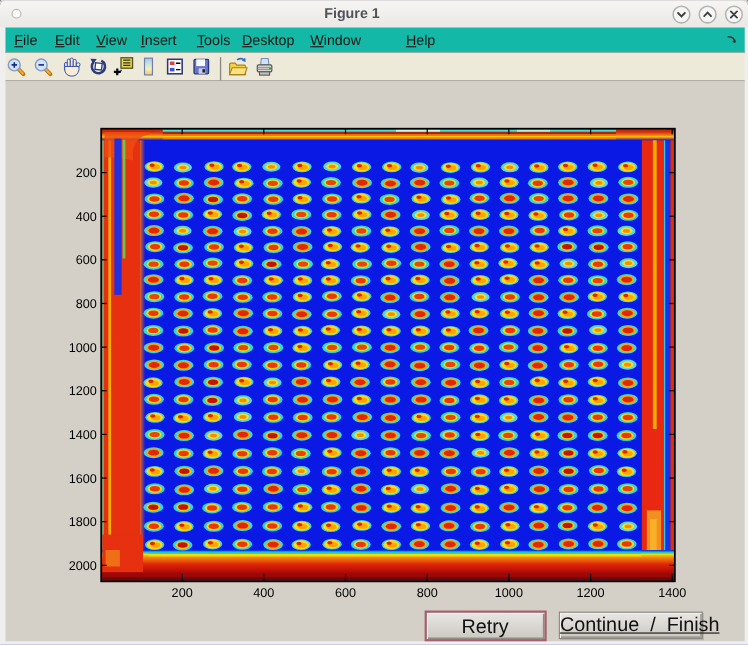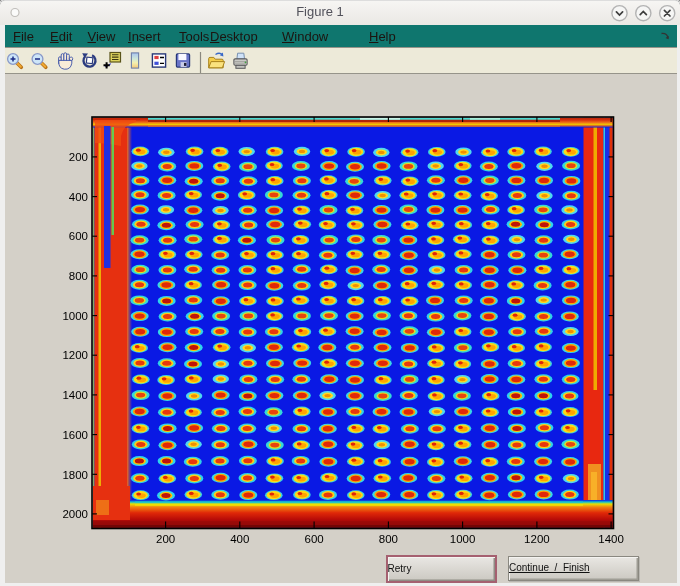--- a/index.html
+++ b/index.html
@@ -1,40 +1,40 @@
 <!DOCTYPE html>
 <html><head><meta charset="utf-8"><style>
 html,body{margin:0;padding:0;width:680px;height:586px;overflow:hidden;
  font-family:"Liberation Sans",sans-serif;background:#efefef;}
 #titlebar{position:absolute;left:0;top:0;width:680px;height:25px;
  background:linear-gradient(#f6f5f3,#eae8e4);
  border-radius:5px 5px 0 0;border-top:1px solid #dddddd;box-sizing:border-box;}
 #title{position:absolute;left:0;top:4px;width:640px;text-align:center;
- font-size:13px;font-weight:normal;color:#52525b;}
+ font-size:13px;font-weight:bold;color:#52525b;}
 #menubar{position:absolute;left:5px;top:25px;width:672px;height:22px;
- background:#0f766e;border-bottom:1px solid #96948a;}
+ background:#14b8a6;border-bottom:1px solid #96948a;}
 #toolbar{position:absolute;left:5px;top:48px;width:672px;height:25px;
  background:#edead9;border-bottom:1px solid #96948a;}
 #figarea{position:absolute;left:5px;top:74px;width:672px;height:509px;
  background:#d4d0c8;}
 .mi{position:absolute;top:3.5px;font-size:13px;color:#1c1410;}
 .mi u{text-decoration:underline;}
-.btn{position:absolute;font-size:10px;color:#111;
+.btn{position:absolute;font-size:18px;color:#111;text-align:center;
  background:linear-gradient(#e9e7e3,#cbc8c1);z-index:10;}
 svg{position:absolute;left:0;top:0;z-index:5;}
 </style></head><body>
 <div id="titlebar"></div>
 <div id="title">Figure 1</div>
 <div id="menubar">
  <span class="mi" style="left:8px"><u>F</u>ile</span>
  <span class="mi" style="left:45px"><u>E</u>dit</span>
  <span class="mi" style="left:82.5px"><u>V</u>iew</span>
  <span class="mi" style="left:123px"><u>I</u>nsert</span>
  <span class="mi" style="left:174px"><u>T</u>ools</span>
- <span class="mi" style="left:205px"><u>D</u>esktop</span>
+ <span class="mi" style="left:215px"><u>D</u>esktop</span>
  <span class="mi" style="left:277px"><u>W</u>indow</span>
  <span class="mi" style="left:364px"><u>H</u>elp</span>
 </div>
 <div id="toolbar"></div>
 <div id="figarea"></div>
 
 <svg width="680" height="586" viewBox="0 0 680 586">
 <defs>
 
 <g id="D0">

